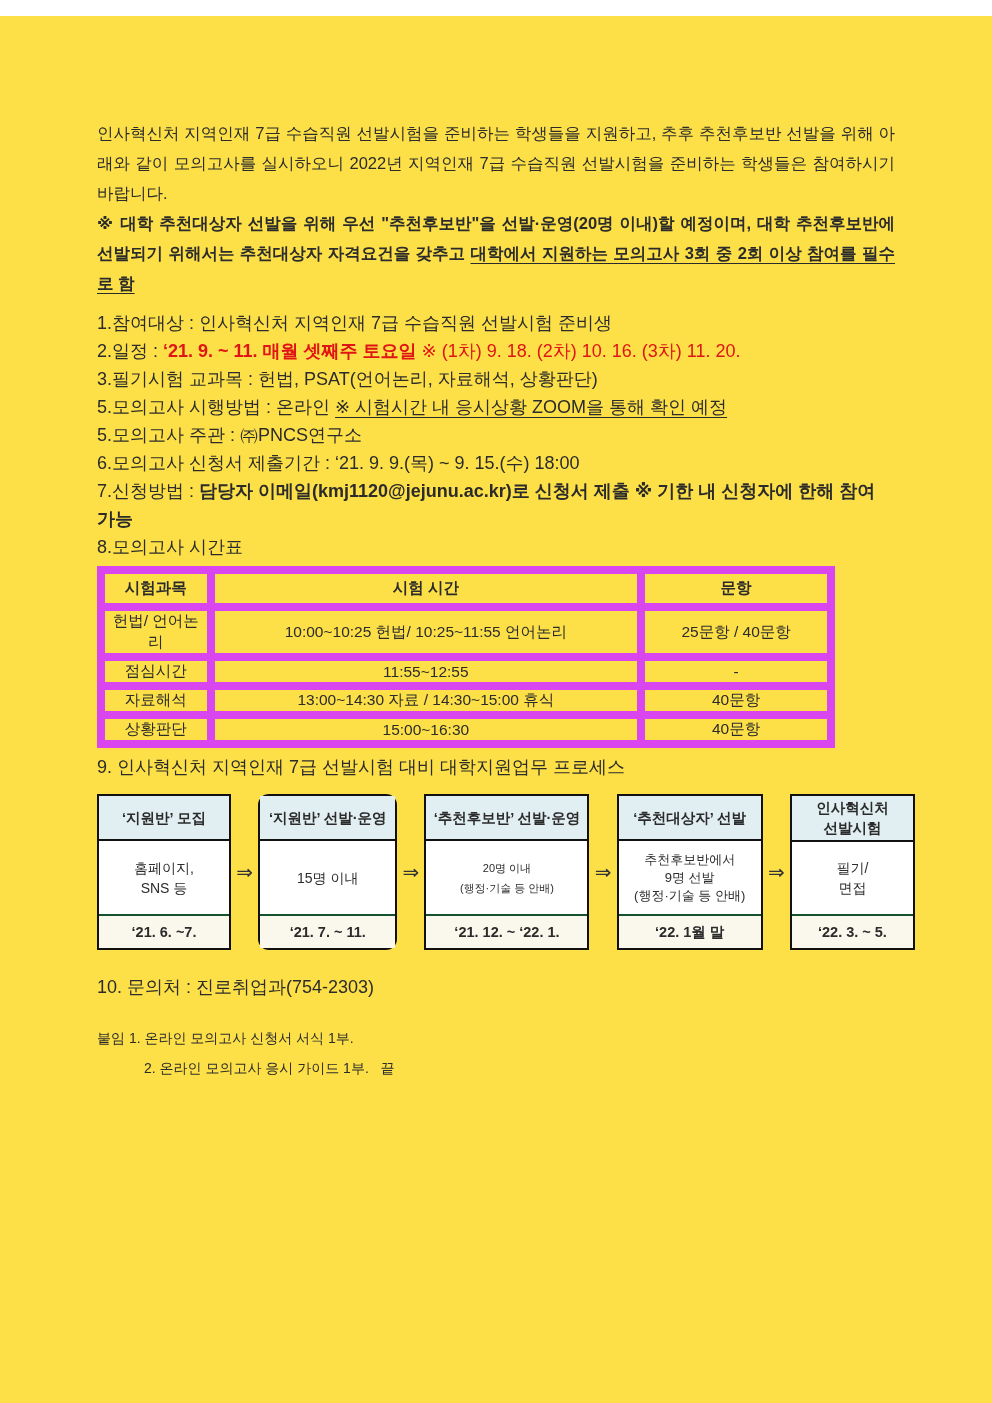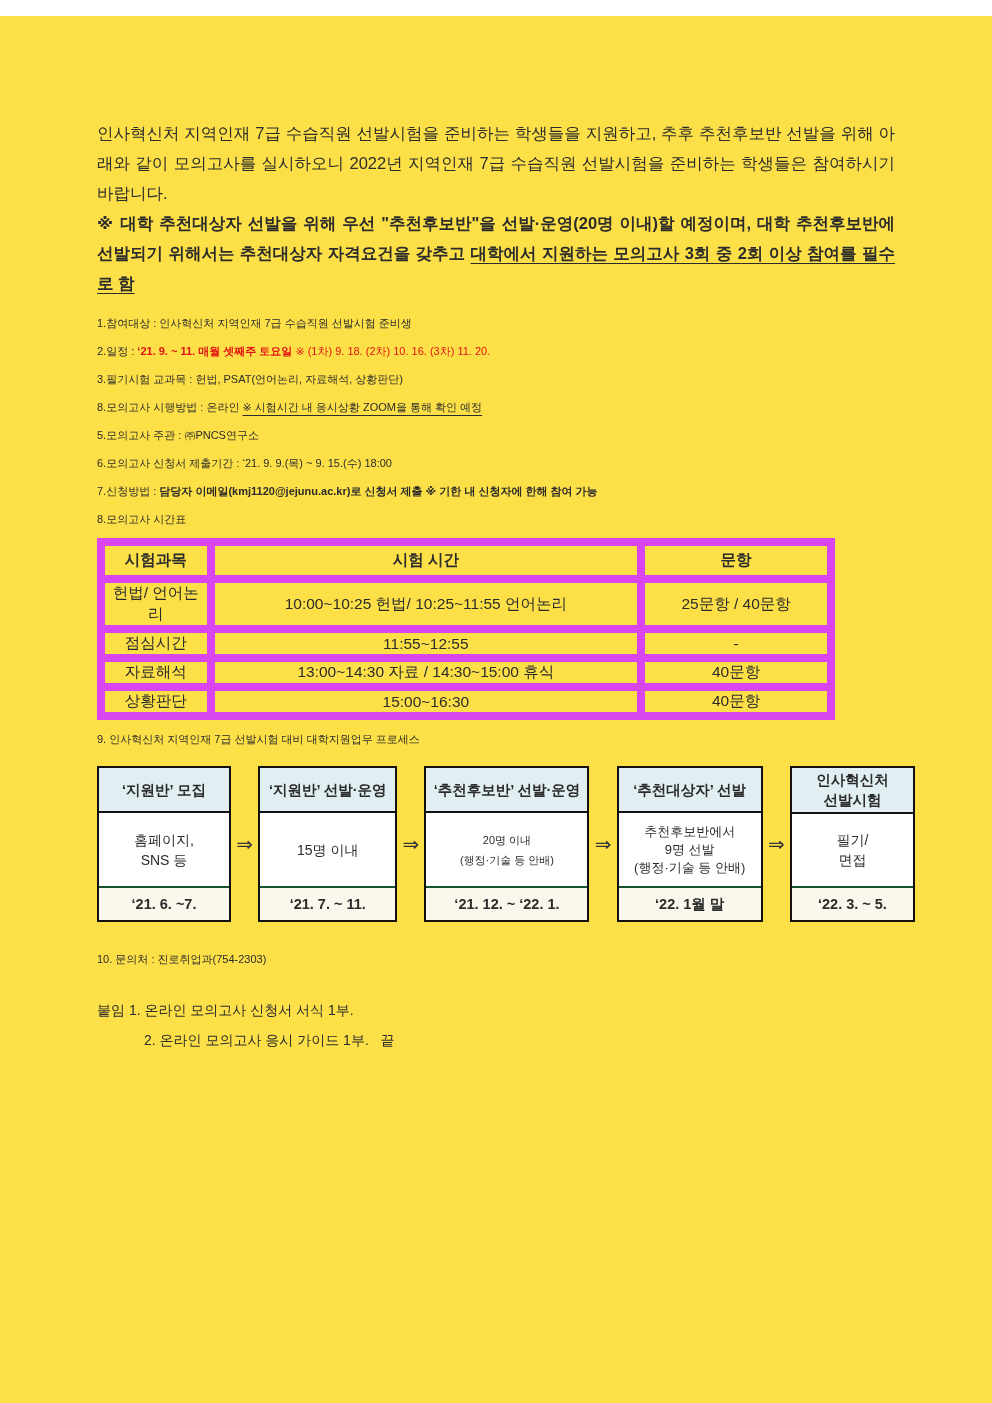--- a/index.html
+++ b/index.html
@@ -38,21 +38,21 @@
   }
   .u{
     text-decoration:underline;
     text-underline-offset:4px;
   }
   
   .list{
     margin-top:11px;
   }
   .list-item{
-    font-size:11px;
+    font-size:18px;
     line-height:28px;
     white-space:pre-wrap;
   }
   .red-bold{color:var(--red);font-weight:bold;}
   .red{color:var(--red);}
   .bold{font-weight:bold;}
   
   table.schedule{
     margin-top:5px;
     width:738px;
@@ -118,21 +118,21 @@
     border-top:2px solid #14532d;
     height:34px;
     display:flex;
     align-items:center;
     justify-content:center;
     font-weight:bold;
     font-size:14.5px;
     white-space:pre;
   }
   .fb-1{width:134px;}
-  .fb-2{width:139px;}
+  .fb-2{width:139px;border-radius:11px;}
   .fb-3{width:165px;}
   .fb-3 .fb-body{font-size:11px;border-radius:24px;}
   .fb-4{width:146px;}
   .fb-4 .fb-body{font-size:13px;line-height:18px;}
   .fb-5{width:125px;}
   .flow-arrow{
     align-self:center;
     font-size:20px;
     color:#333;
     flex:0 0 auto;
@@ -159,21 +159,21 @@
     </p>
 
     <p class="para note">
       <span>※ 대학 추천대상자 선발을 위해 우선 "추천후보반"을 선발·운영(20명 이내)할 예정이며, 대학 추천후보반에 선발되기 위해서는 추천대상자 자격요건을 갖추고 </span><span class="u">대학에서 지원하는 모의고사 3회 중 2회 이상 참여를 필수로 함</span>
     </p>
 
     <div class="list">
       <div class="list-item"><span>1.참여대상 : </span><span>인사혁신처 지역인재 7급 수습직원 선발시험 준비생</span></div>
       <div class="list-item"><span>2.일정 : </span><span class="red-bold">‘21. 9. ~ 11. 매월 셋째주 토요일 </span><span class="red">※ (1차) 9. 18. (2차) 10. 16. (3차) 11. 20.</span></div>
       <div class="list-item"><span>3.필기시험 교과목 : 헌법, PSAT(언어논리, 자료해석, 상황판단)</span></div>
-      <div class="list-item"><span>8.모의고사 시행방법 : 온라인 </span><span class="u">※ 시험시간 내 응시상황 ZOOM을 통해 확인 예정</span></div>
+      <div class="list-item"><span>5.모의고사 시행방법 : 온라인 </span><span class="u">※ 시험시간 내 응시상황 ZOOM을 통해 확인 예정</span></div>
       <div class="list-item"><span>5.모의고사 주관 : ㈜PNCS연구소</span></div>
       <div class="list-item"><span>6.모의고사 신청서 제출기간 : ‘21. 9. 9.(목) ~ 9. 15.(수) 18:00</span></div>
       <div class="list-item"><span>7.신청방법 : </span><span class="bold">담당자 이메일(kmj1120@jejunu.ac.kr)로 신청서 제출 ※ 기한 내 신청자에 한해 참여 가능</span></div>
       <div class="list-item"><span>8.모의고사 시간표</span></div>
     </div>
 
     <table class="schedule">
       <colgroup>
         <col class="col-subject">
           <col class="col-time">

